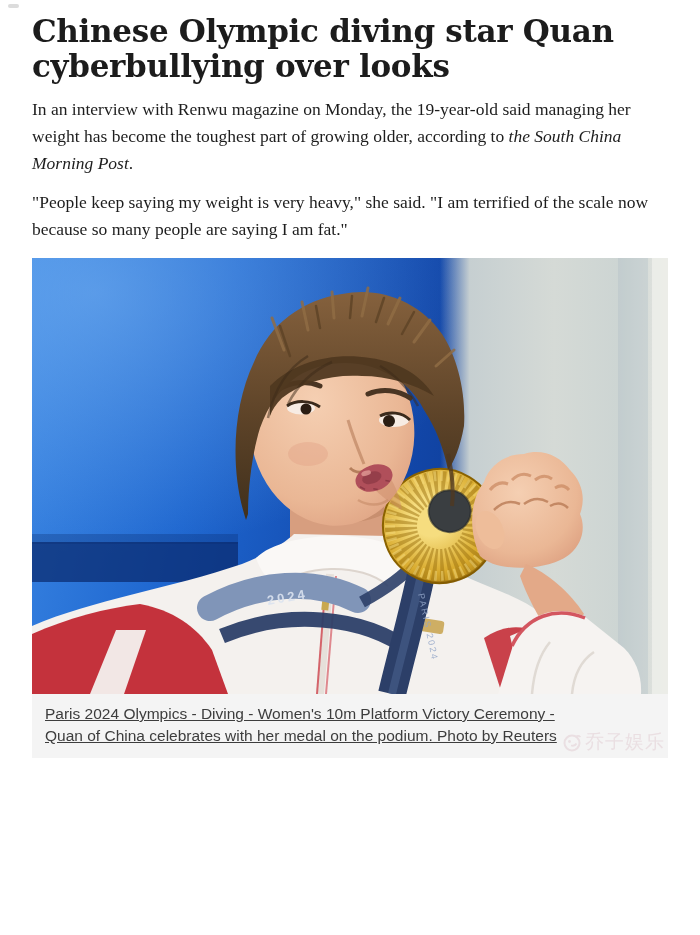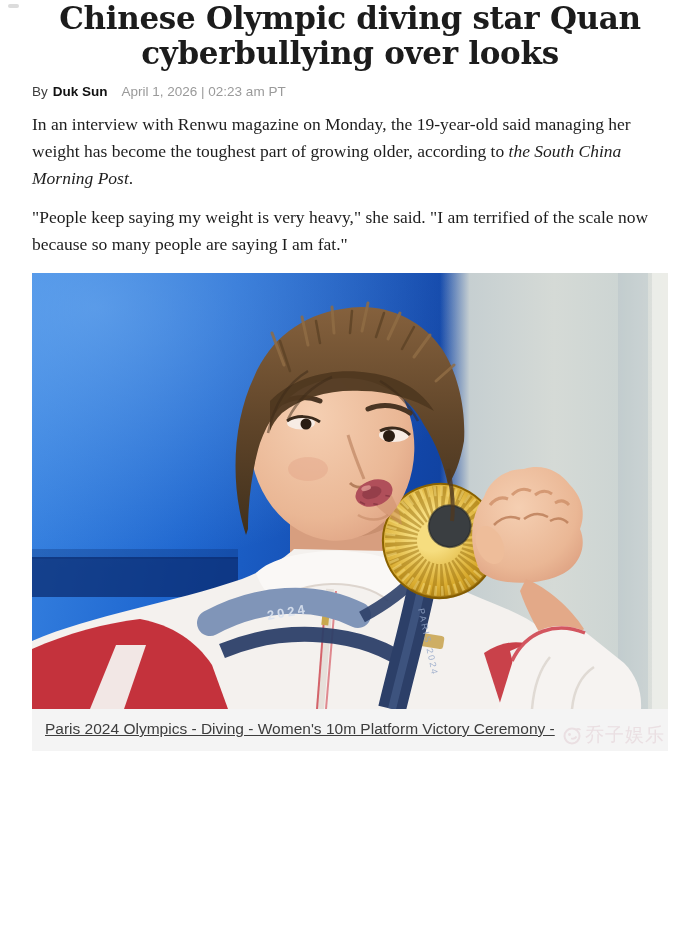--- a/index.html
+++ b/index.html
@@ -10,28 +10,27 @@
     font-family:"Liberation Sans", sans-serif;
     overflow:hidden;
     position:relative;
   }
   .content { padding:0 32px; }
 
   .stray { position:absolute; left:8px; top:4px; width:11px; height:4px;
            background:#dcdcdc; border-radius:2px; }
 
   h1.headline {
-    margin:1px 0 0 0;
+    margin:14px 0 0 0;
     font-family:"DejaVu Serif","Liberation Serif",serif;
     font-weight:700;
     font-size:31px;
     line-height:35px;
     letter-spacing:-0.3px;
     color:#1c1c1c;
-    text-align:center;
   }
   .byline {
     margin-top:13px;
     font-size:13.5px;
     color:#444444;
     display:flex; align-items:baseline;
   }
   .byline .by { color:#3d3d3d; margin-right:5px; }
   .byline .author { font-weight:700; color:#111111; }
   .byline .datetime { color:#9a9a9a; margin-left:14px; }
@@ -76,25 +75,20 @@
 
 <div class="stray"></div>
 
 <div class="content">
 
   <h1 class="headline">
     <div>Chinese Olympic diving star Quan</div>
     <div>cyberbullying over looks</div>
   </h1>
 
-  <div class="byline">
-    <span class="by">By</span>
-    <span class="author">Duk Sun</span>
-    <span class="datetime">April 1, 2026 | 02:23 am PT</span>
-  </div>
 
 
   <p class="body-para"><span>In an interview with Renwu magazine on Monday, the 19-year-old said managing her weight has become the toughest part of growing older, according to </span><span class="italic">the South China Morning Post</span><span>.</span></p>
 
   <p class="body-para">"People keep saying my weight is very heavy," she said. "I am terrified of the scale now because so many people are saying I am fat."</p>
 
   <figure class="photo-figure">
 
     <svg class="photo-svg" viewBox="0 0 636 436" role="img">
       <defs>
@@ -234,20 +228,21 @@
           <path d="M 494,306 C 514,314 538,334 552,356 L 522,382 C 506,360 494,336 488,318 Z" fill="#e3a988"></path>
           <path d="M 466,436 L 482,384 C 494,356 524,346 552,358 L 592,390 C 604,402 610,418 609,436 Z" fill="#f6f3f1"></path>
           <path d="M 480,388 C 494,358 524,348 553,360" stroke="#cf4550" stroke-width="3.5" fill="none" opacity="0.9"></path>
           <path d="M 500,436 C 502,412 508,396 518,384 M 540,436 C 542,416 550,402 562,394" stroke="#e0dad4" stroke-width="2.5" fill="none"></path>
         </g>
       </g>
     </svg>
 
     <figcaption class="photo-caption">
       <div class="caption-line">Paris 2024 Olympics - Diving - Women's 10m Platform Victory Ceremony -</div>
+      <div class="caption-line">Quan of China celebrates with her medal on the podium. Photo by Reuters</div>
 
       <div class="watermark">
         <svg width="22" height="22" viewBox="0 0 22 22">
           <circle cx="11" cy="12" r="7.5" fill="none" stroke="#eadfe2" stroke-width="2"></circle>
           <circle cx="8.5" cy="10.5" r="1.4" fill="#eadfe2"></circle>
           <path d="M 10,14.5 a 4.5 3.5 0 0 0 5.5,-2" fill="none" stroke="#eadfe2" stroke-width="1.8"></path>
           <path d="M 15,5.5 q 2.5,-1.5 4.5,0.5" fill="none" stroke="#eadfe2" stroke-width="1.6"></path>
         </svg>
         <span>乔子娱乐</span>
       </div>

